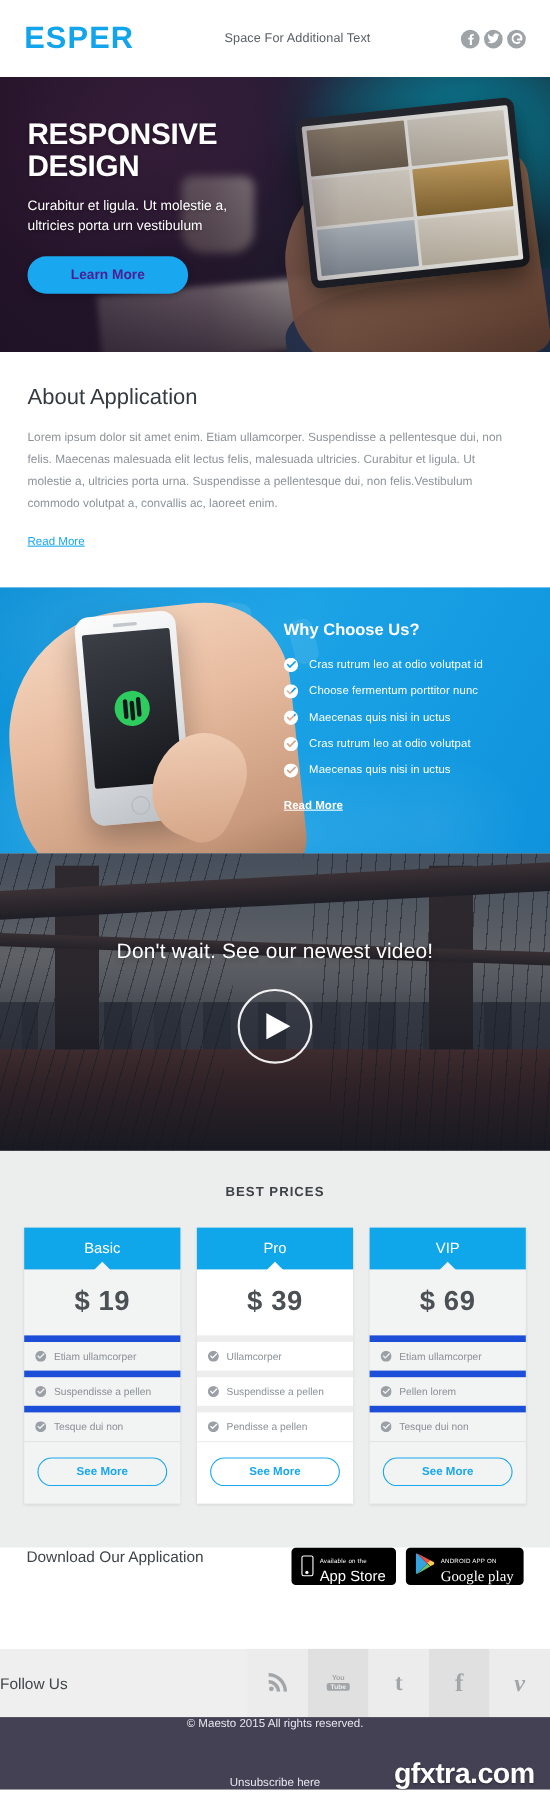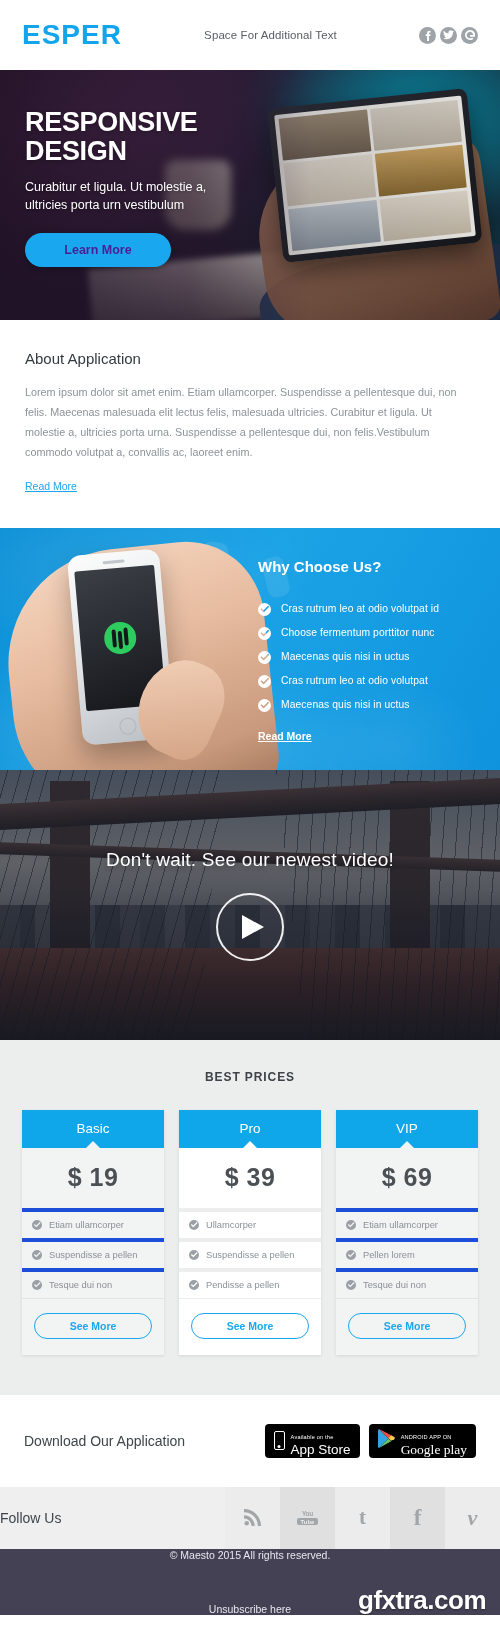--- a/index.html
+++ b/index.html
@@ -123,21 +123,21 @@
     margin-top: 19px; display: inline-flex;
     align-items: center; justify-content: center;
     width: 146px; height: 34px; border-radius: 17px;
     background: #19a8ef; color: #4c1d95;
     font-size: 12.5px; font-weight: bold; border: none; cursor: pointer;
     box-shadow: 0 2px 6px rgba(0,0,0,.25);
   }
 
   
   .about { background: #ffffff; padding: 30px 25px 34px 25px; }
-  .about-title { font-size: 15px; color: #343a40; font-weight: normal; }
+  .about-title { font-size: 20px; color: #343a40; font-weight: normal; }
   .about-text {
     margin-top: 16px; font-size: 10.8px; line-height: 1.85;
     color: #8d9399;
   }
   .read-more-dark {
     display: inline-block; margin-top: 17px;
     font-size: 10.5px; color: #19a8ef;
     text-decoration: underline; cursor: pointer;
   }
 
@@ -210,21 +210,21 @@
   }
   .why-bg .phone-spk {
     position: absolute; left: 50%; top: 8px; transform: translateX(-50%);
     width: 22px; height: 3px; border-radius: 2px; background: #c2c7cc;
   }
   .why-content {
     position: relative; z-index: 3;
     padding: 30px 22px 0 0; margin-left: 258px;
   }
   .why-title { color: #fff; font-size: 15px; font-weight: bold; }
-  .why-list { list-style: none; margin-top: 27px; }
+  .why-list { list-style: none; margin-top: 17px; }
   .why-list li {
     display: flex; align-items: center; gap: 10px;
     margin-bottom: 11px;
   }
   .why-list .lbl { color: #ffffff; font-size: 10.3px; letter-spacing: .1px; }
   .check-white { width: 13px; height: 13px; flex: 0 0 13px; }
   .why-read {
     display: inline-block; margin-top: 8px; margin-left: 0;
     font-size: 10.5px; color: #ffffff; font-weight: bold;
     text-decoration: underline; cursor: pointer;
@@ -326,41 +326,41 @@
   .card.featured .card-head::after { border-bottom-color: #ffffff; }
   .card-price {
     text-align: center; padding: 15px 0 16px 0;
     font-size: 25px; font-weight: bold; color: #4b5055;
     letter-spacing: .5px;
   }
   .card-feats { list-style: none; }
   .card-feats li {
     display: flex; align-items: center; gap: 7px;
     padding: 8px 6px 8px 10px;
-    border-top: 4px solid #1d4ed8;
+    border-top: 6px solid #1d4ed8;
     font-size: 9.3px; color: #8b9197;
   }
   .card.featured .card-feats li { border-top-color: #ededed; }
   .check-gray { width: 10px; height: 10px; flex: 0 0 10px; }
   .card-foot {
     border-top: 1px solid #e3e4e5;
     padding: 14px 12px 16px 12px; display: flex; justify-content: center;
   }
   .card.featured .card-foot { border-top-color: #ededed; }
   .btn-see {
     width: 100%; height: 26px; border-radius: 13px;
     border: 1px solid #19a8ef; background: transparent;
     color: #19a8ef; font-size: 10.5px; font-weight: bold;
     cursor: pointer;
   }
 
   
   .download {
     background: #ffffff; height: 92px;
-    display: flex; align-items: center; padding: 0 24px;
+    display: flex; padding: 0 24px;
   }
   .download-title { font-size: 14px; color: #3f454a; flex: 1; }
   .badges { display: flex; gap: 9px; }
   .badge {
     background: #000000; border-radius: 4px;
     display: flex; align-items: center; gap: 6px;
     padding: 6px 9px; cursor: pointer; height: 34px;
   }
   .badge .b-top { font-size: 5.6px; color: #ffffff; letter-spacing: .2px; line-height: 1.1; }
   .badge .b-big { font-size: 13.5px; color: #ffffff; line-height: 1.05; font-weight: normal; }

